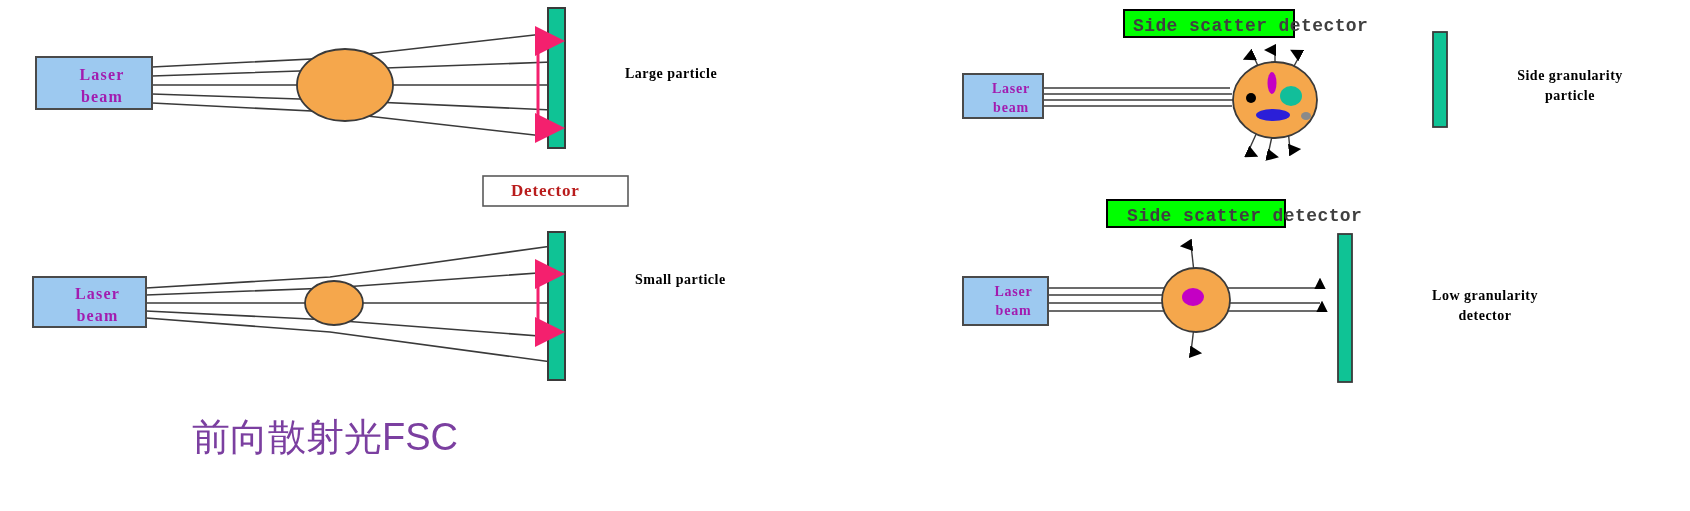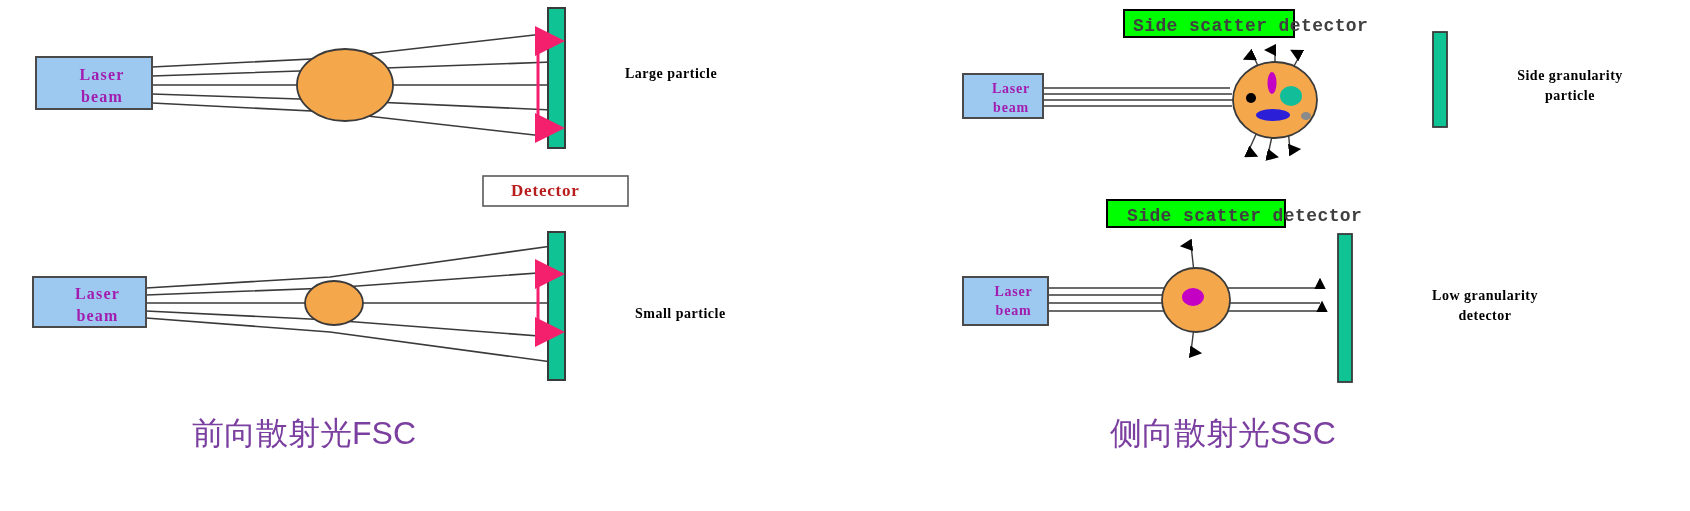--- a/index.html
+++ b/index.html
@@ -65,21 +65,21 @@
     font-weight: bold;
     font-size: 17px;
     color: #b91c1c;
     letter-spacing: 0.8px;
     white-space: nowrap;
   }
   .caption {
     position: absolute;
     font-family: "Liberation Sans", sans-serif;
     font-weight: 400;
-    font-size: 32px;
+    font-size: 38px;
     color: #7B3FA0;
     white-space: nowrap;
   }
 </style>
 </head>
 <body>
 
 <div class="stage">
 
   <svg class="diagram" viewBox="0 0 1690 511">
@@ -202,21 +202,21 @@
   </svg>
 
   <div class="laser-text" style="left:36px; top:64px; width:116px;">Laser
 beam</div>
 
   <div class="laser-text" style="left:33px; top:283px; width:113px;">Laser
 beam</div>
 
   <div class="right-label" style="left:625px; top:64px;">Large particle</div>
 
-  <div class="right-label" style="left:635px; top:304px;">Small particle</div>
+  <div class="right-label" style="left:635px; top:270px;">Small particle</div>
 
   <div class="detector-text" style="left:511px; top:181px;">Detector</div>
 
   <div class="laser-text" style="left:963px; top:80px; width:80px; font-size:14px; letter-spacing:0.8px;">Laser
 beam</div>
 
   <div class="laser-text" style="left:963px; top:283px; width:85px; font-size:14px; letter-spacing:0.8px;">Laser
 beam</div>
 
   <div class="side-text" style="left:1133px; top:16px;">Side scatter detector</div>
@@ -224,15 +224,14 @@
   <div class="side-text" style="left:1127px; top:206px;">Side scatter detector</div>
 
   <div class="right-label center" style="left:1480px; top:66px; width:180px;">Side granularity
 particle</div>
 
   <div class="right-label center" style="left:1390px; top:286px; width:190px;">Low granularity
 detector</div>
 
   <div class="caption" style="left:192px; top:412px;">前向散射光FSC</div>
 
-  <div class="caption" style="left:1110px; top:412px;">侧向散射光SSC</div>
 
 </div>
 
 </body></html>

